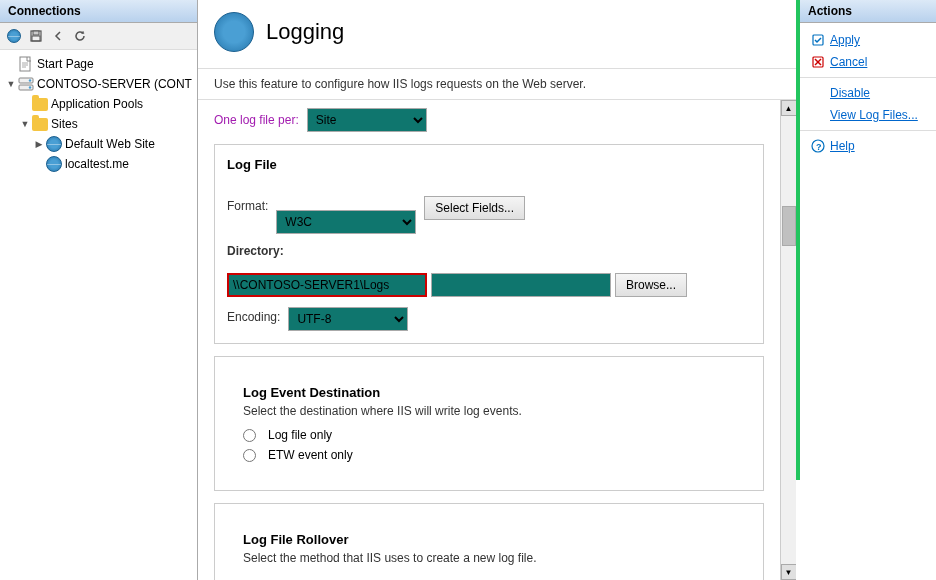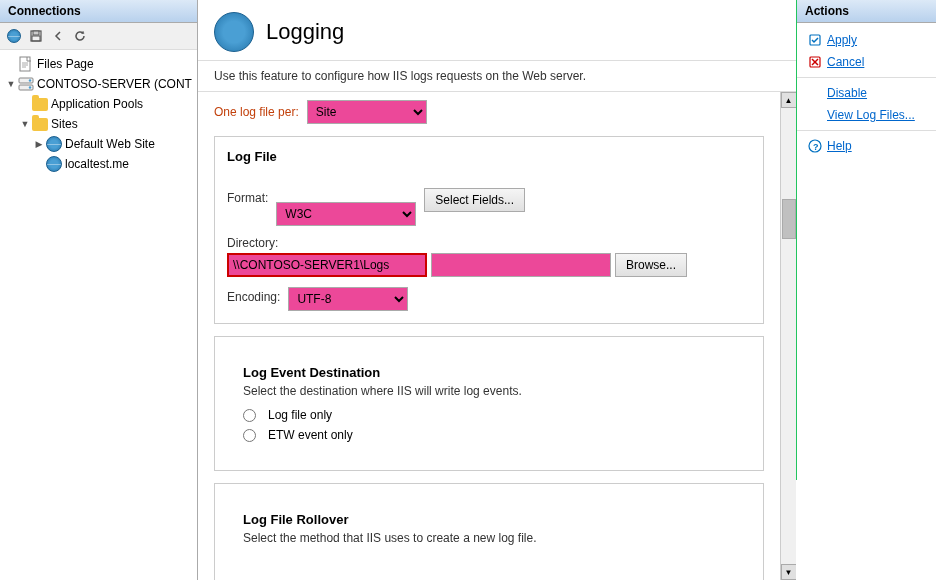--- a/index.html
+++ b/index.html
@@ -120,21 +120,21 @@
       flex: 1;
       display: flex;
       flex-direction: column;
       overflow: hidden;
       background: #fff;
     }
 
     .content-header {
       display: flex;
       align-items: center;
-      padding: 12px 16px 8px 16px;
+      padding: 12px 16px 16px 16px;
       border-bottom: 1px solid #ddd;
       background: #fff;
     }
     .content-header-icon {
       width: 40px; height: 40px;
       background: radial-gradient(circle, #4a9fd4 40%, #2272a8 100%);
       border-radius: 50%;
       border: 1px solid #1a6090;
       margin-right: 12px;
       flex-shrink: 0;
@@ -178,33 +178,33 @@
       font-size: 12px;
       color: #333;
       margin-bottom: 10px;
     }
 
     select, input[type="text"] {
       height: 24px;
       border: 1px solid #aaa;
       font-size: 12px;
       padding: 0 4px;
-      background: #ec4899;
+      background: #0f766e;
     }
     select { appearance: auto; }
 
     .one-log-row {
       display: flex;
       align-items: center;
       margin-bottom: 12px;
       gap: 8px;
     }
     .one-log-label {
       font-size: 12px;
-      color: #c2410c;
+      color: #a21caf;
     }
 
     .log-file-section {
       border: 1px solid #ccc;
       padding: 12px;
       margin-bottom: 12px;
     }
     .section-title {
       font-size: 13px;
       font-weight: bold;
@@ -314,21 +314,21 @@
       height: 40px;
       background: #c0c0c0;
       border: 1px solid #aaa;
       left: 1px;
     }
 
     
     .actions-panel {
       width: 140px;
       min-width: 140px;
-      border-left: 1px solid #22c55e;
+      border-left: 4px solid #22c55e;
       background: #fff;
       display: flex;
       flex-direction: column;
       height: 480px;
     }
     .actions-header {
       background: linear-gradient(to bottom, #dce9f7, #b8d1ed);
       padding: 4px 8px;
       font-weight: bold;
       font-size: 12px;
@@ -410,21 +410,21 @@
       <span class="tree-expander"></span>
       <span class="tree-icon">
         <svg width="14" height="16" viewBox="0 0 14 16">
             <rect x="1" y="1" width="10" height="14" fill="#fff" stroke="#888" stroke-width="1"></rect>
             <polyline points="8,1 8,5 12,5" fill="none" stroke="#888" stroke-width="1"></polyline>
             <line x1="3" y1="7" x2="9" y2="7" stroke="#aaa" stroke-width="1"></line>
             <line x1="3" y1="9" x2="9" y2="9" stroke="#aaa" stroke-width="1"></line>
             <line x1="3" y1="11" x2="7" y2="11" stroke="#aaa" stroke-width="1"></line>
           </svg>
       </span>
-      <span class="tree-label">Files Page</span>
+      <span class="tree-label">Start Page</span>
     </div>
 
     <div class="tree-item">
       <span class="tree-indent" style="width:4px;"></span>
       <span class="tree-expander">▼</span>
       <span class="tree-icon">
         <svg width="16" height="16" viewBox="0 0 16 16">
           <rect x="1" y="2" width="14" height="5" rx="1" fill="#f0f0f0" stroke="#888" stroke-width="1"></rect>
           <circle cx="12" cy="4.5" r="1.2" fill="#4a9fd4"></circle>
           <rect x="1" y="9" width="14" height="5" rx="1" fill="#f0f0f0" stroke="#888" stroke-width="1"></rect>
@@ -499,21 +499,21 @@
           <select style="width:140px;margin-top:28px;">
             <option>W3C</option>
             <option>IIS</option>
             <option>NCSA</option>
             <option>Custom</option>
           </select>
           <button class="select-fields-btn">Select Fields...</button>
         </div>
 
         <div style="margin-bottom:10px;">
-          <div class="subform-label" style="margin-bottom:3px;">Directory:</div>
+          <div class="subform-label" style="margin-bottom:15px;font-weight:bold;">Directory:</div>
           <div class="directory-row">
             <input type="text" class="directory-input-highlighted" value="\\CONTOSO-SERVER1\Logs" style="">
             <input type="text" class="directory-input-extra" value="" style="">
             <button class="browse-btn">Browse...</button>
           </div>
         </div>
 
         <div class="encoding-row">
           <span class="subform-label">Encoding:</span>
           <select style="width:120px;">

